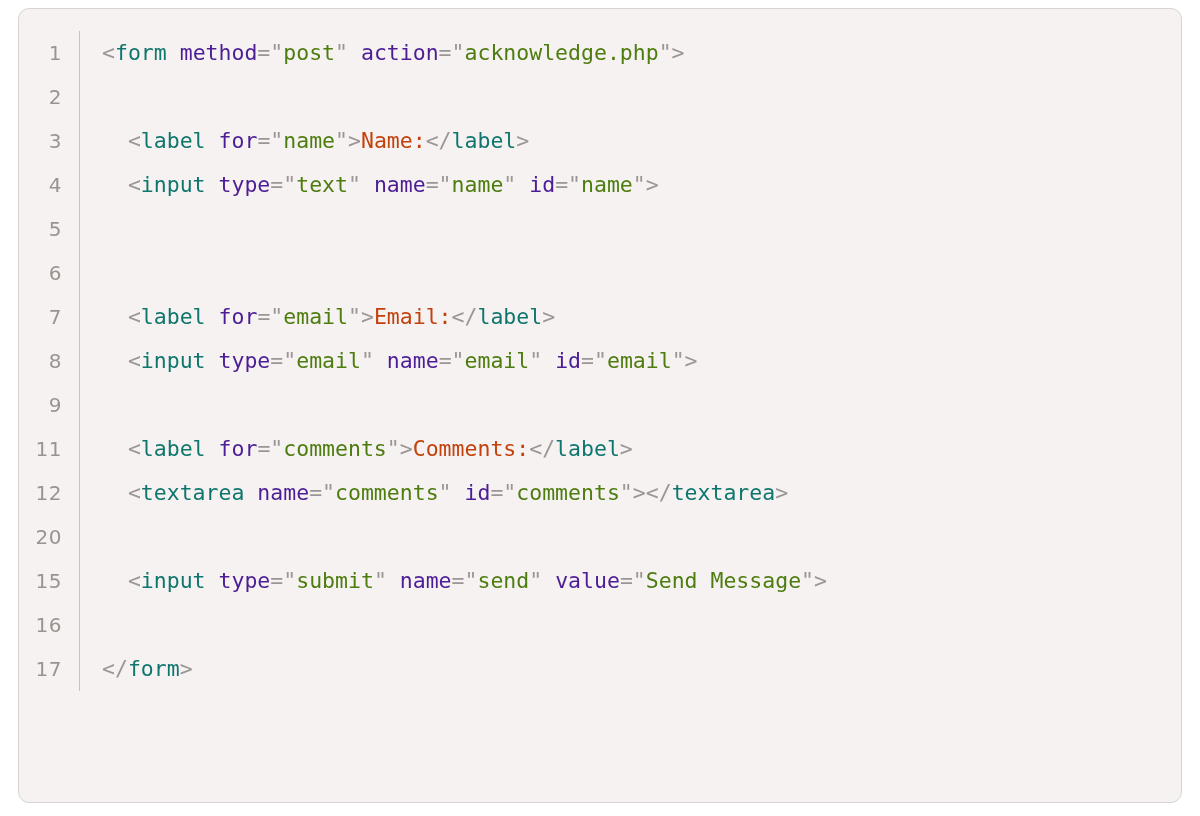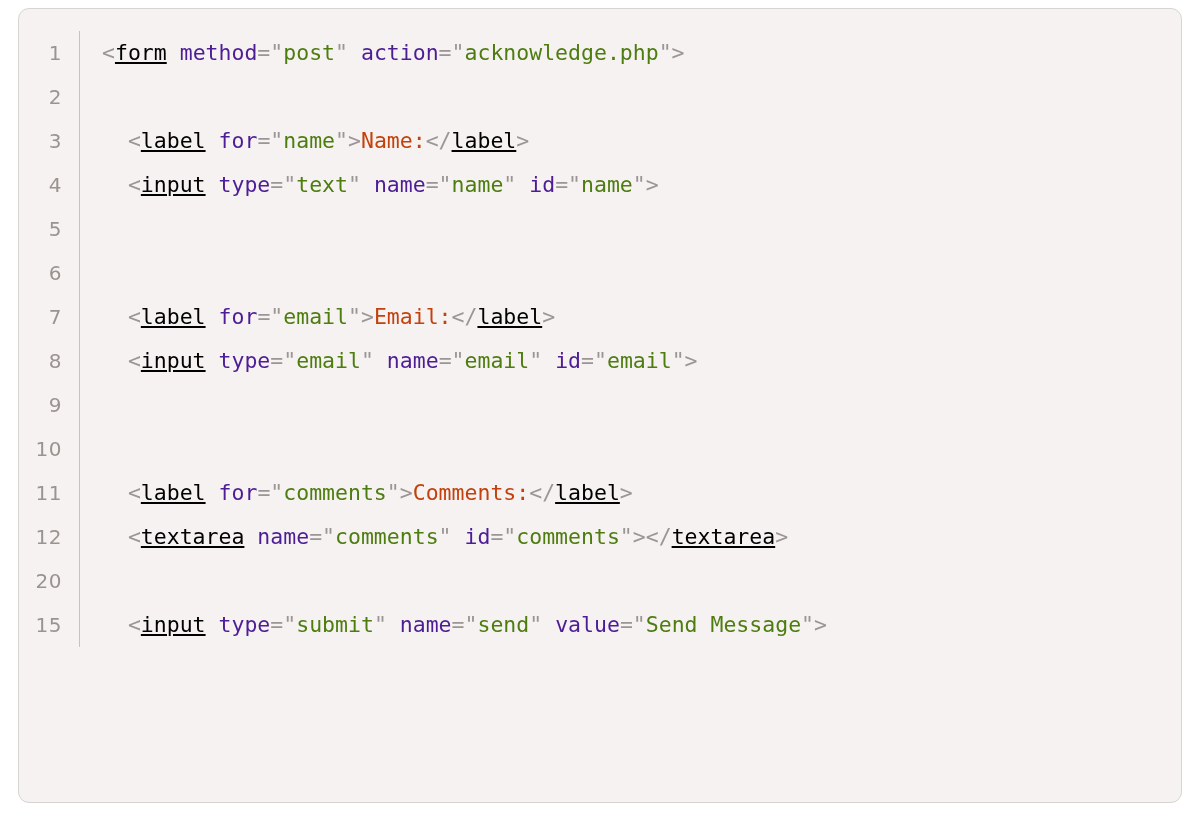--- a/index.html
+++ b/index.html
@@ -66,39 +66,40 @@
   .code-text {
     flex: 1 1 auto;
     padding-left: 22px;
     font-size: 21.5px;
     color: #1a1a1a;
     letter-spacing: 0px;
   }
 
   
   .t-punct  { color: #9b9695; }
-  .t-tag    { color: #000000; text-decoration: underline; }
+  .t-tag    { color: #0f766e; }
   .t-attr   { color: #4c1d95; }
   .t-str    { color: #4d7c0f; }
   .t-text   { color: #c2410c; }
 </style>
 </head>
 <body>
 
 <div id="code-card">
   <div id="code-scroll">
 
   <div class="code-line"><div class="ln">1</div><div class="gutter-rule"></div><div class="code-text"><span class="t-punct">&lt;</span><span class="t-tag">form</span><span class="t-text"> </span><span class="t-attr">method</span><span class="t-punct">="</span><span class="t-str">post</span><span class="t-punct">"</span><span class="t-text"> </span><span class="t-attr">action</span><span class="t-punct">="</span><span class="t-str">acknowledge.php</span><span class="t-punct">"&gt;</span></div></div>
       <div class="code-line"><div class="ln">2</div><div class="gutter-rule"></div><div class="code-text"></div></div>
       <div class="code-line"><div class="ln">3</div><div class="gutter-rule"></div><div class="code-text"><span>  </span><span class="t-punct">&lt;</span><span class="t-tag">label</span><span class="t-text"> </span><span class="t-attr">for</span><span class="t-punct">="</span><span class="t-str">name</span><span class="t-punct">"&gt;</span><span class="t-text">Name:</span><span class="t-punct">&lt;/</span><span class="t-tag">label</span><span class="t-punct">&gt;</span></div></div>
       <div class="code-line"><div class="ln">4</div><div class="gutter-rule"></div><div class="code-text"><span>  </span><span class="t-punct">&lt;</span><span class="t-tag">input</span><span class="t-text"> </span><span class="t-attr">type</span><span class="t-punct">="</span><span class="t-str">text</span><span class="t-punct">"</span><span class="t-text"> </span><span class="t-attr">name</span><span class="t-punct">="</span><span class="t-str">name</span><span class="t-punct">"</span><span class="t-text"> </span><span class="t-attr">id</span><span class="t-punct">="</span><span class="t-str">name</span><span class="t-punct">"&gt;</span></div></div>
       <div class="code-line"><div class="ln">5</div><div class="gutter-rule"></div><div class="code-text"></div></div>
       <div class="code-line"><div class="ln">6</div><div class="gutter-rule"></div><div class="code-text"></div></div>
       <div class="code-line"><div class="ln">7</div><div class="gutter-rule"></div><div class="code-text"><span>  </span><span class="t-punct">&lt;</span><span class="t-tag">label</span><span class="t-text"> </span><span class="t-attr">for</span><span class="t-punct">="</span><span class="t-str">email</span><span class="t-punct">"&gt;</span><span class="t-text">Email:</span><span class="t-punct">&lt;/</span><span class="t-tag">label</span><span class="t-punct">&gt;</span></div></div>
       <div class="code-line"><div class="ln">8</div><div class="gutter-rule"></div><div class="code-text"><span>  </span><span class="t-punct">&lt;</span><span class="t-tag">input</span><span class="t-text"> </span><span class="t-attr">type</span><span class="t-punct">="</span><span class="t-str">email</span><span class="t-punct">"</span><span class="t-text"> </span><span class="t-attr">name</span><span class="t-punct">="</span><span class="t-str">email</span><span class="t-punct">"</span><span class="t-text"> </span><span class="t-attr">id</span><span class="t-punct">="</span><span class="t-str">email</span><span class="t-punct">"&gt;</span></div></div>
       <div class="code-line"><div class="ln">9</div><div class="gutter-rule"></div><div class="code-text"></div></div>
-      <div class="code-line"><div class="ln">10</div><div class="gutter-rule"></div><div class="code-text"></div></div>
       <div class="code-line"><div class="ln">11</div><div class="gutter-rule"></div><div class="code-text"><span>  </span><span class="t-punct">&lt;</span><span class="t-tag">label</span><span class="t-text"> </span><span class="t-attr">for</span><span class="t-punct">="</span><span class="t-str">comments</span><span class="t-punct">"&gt;</span><span class="t-text">Comments:</span><span class="t-punct">&lt;/</span><span class="t-tag">label</span><span class="t-punct">&gt;</span></div></div>
       <div class="code-line"><div class="ln">12</div><div class="gutter-rule"></div><div class="code-text"><span>  </span><span class="t-punct">&lt;</span><span class="t-tag">textarea</span><span class="t-text"> </span><span class="t-attr">name</span><span class="t-punct">="</span><span class="t-str">comments</span><span class="t-punct">"</span><span class="t-text"> </span><span class="t-attr">id</span><span class="t-punct">="</span><span class="t-str">comments</span><span class="t-punct">"&gt;</span><span class="t-punct">&lt;/</span><span class="t-tag">textarea</span><span class="t-punct">&gt;</span></div></div>
       <div class="code-line"><div class="ln">20</div><div class="gutter-rule"></div><div class="code-text"></div></div>
       <div class="code-line"><div class="ln">15</div><div class="gutter-rule"></div><div class="code-text"><span>  </span><span class="t-punct">&lt;</span><span class="t-tag">input</span><span class="t-text"> </span><span class="t-attr">type</span><span class="t-punct">="</span><span class="t-str">submit</span><span class="t-punct">"</span><span class="t-text"> </span><span class="t-attr">name</span><span class="t-punct">="</span><span class="t-str">send</span><span class="t-punct">"</span><span class="t-text"> </span><span class="t-attr">value</span><span class="t-punct">="</span><span class="t-str">Send Message</span><span class="t-punct">"&gt;</span></div></div>
+      <div class="code-line"><div class="ln">16</div><div class="gutter-rule"></div><div class="code-text"></div></div>
+      <div class="code-line"><div class="ln">17</div><div class="gutter-rule"></div><div class="code-text"><span class="t-punct">&lt;/</span><span class="t-tag">form</span><span class="t-punct">&gt;</span></div></div>
     </div>
 </div>
 
 </body></html>

